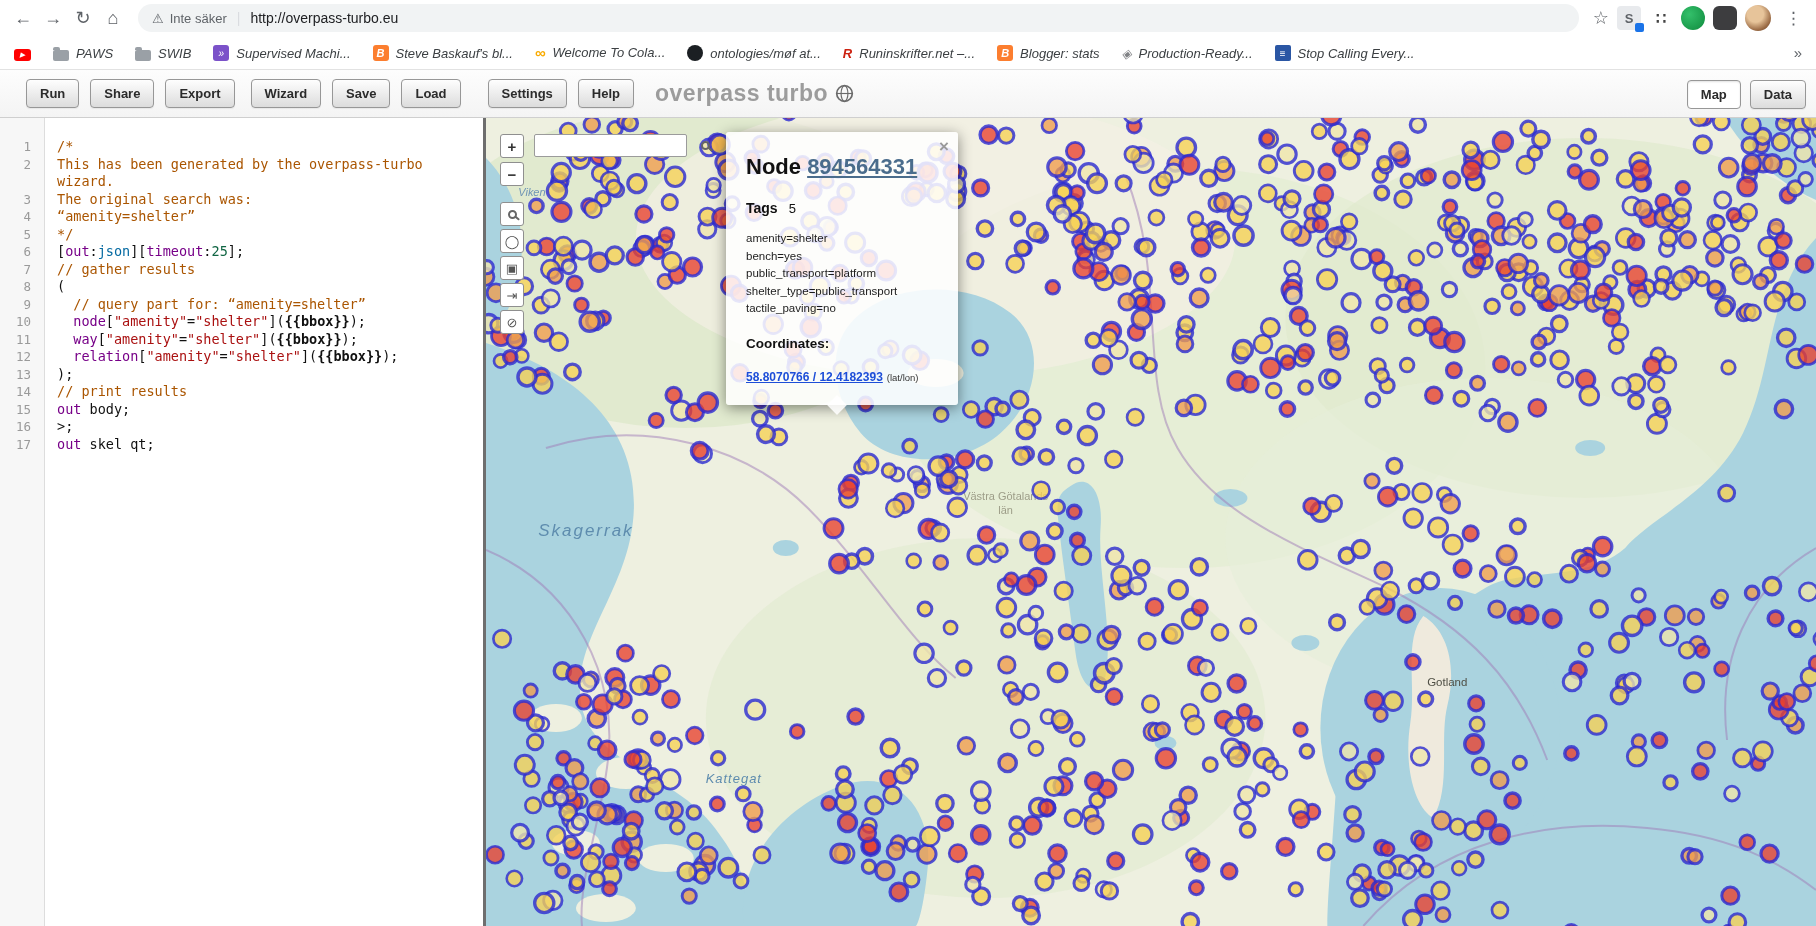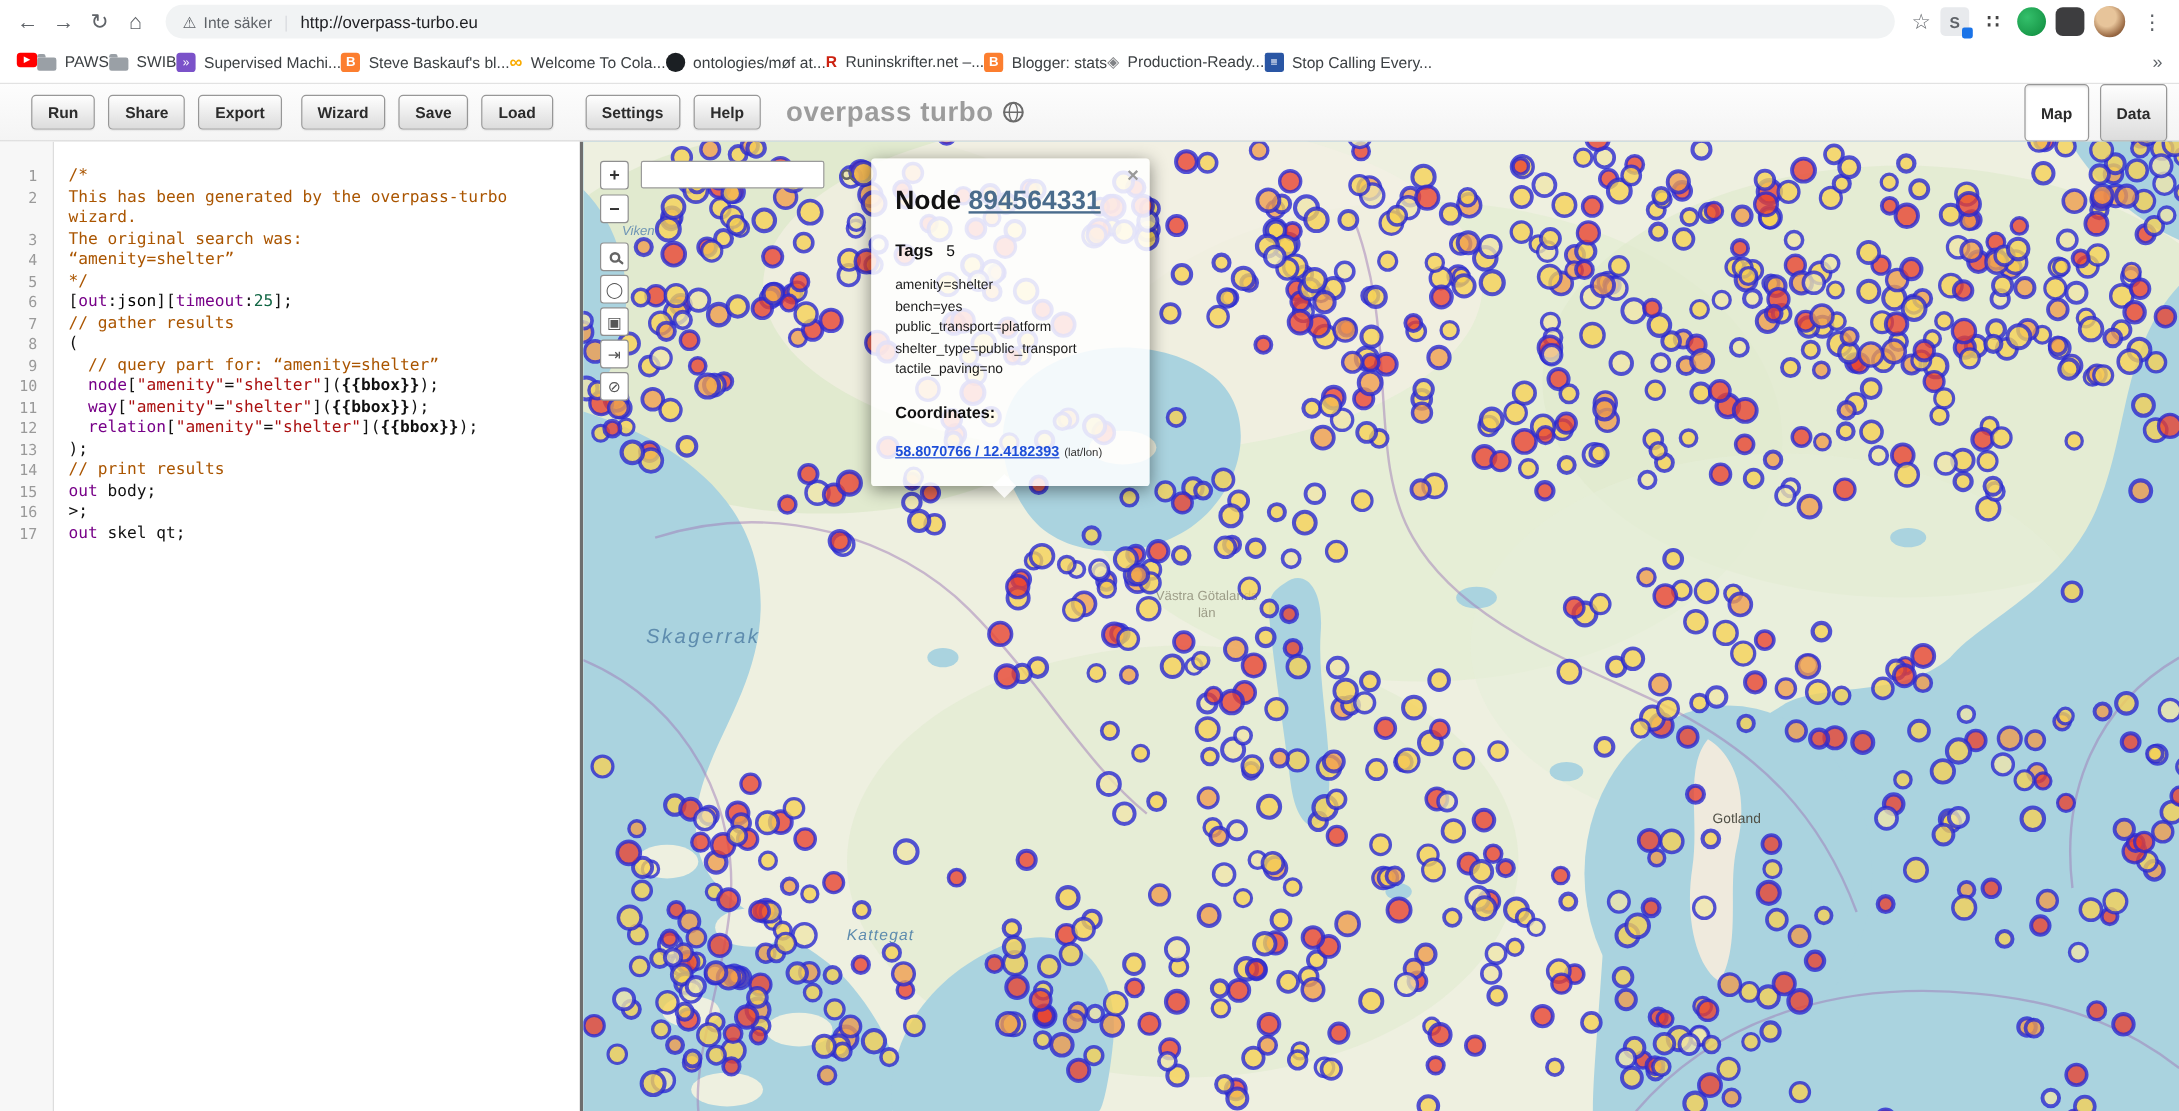--- a/index.html
+++ b/index.html
@@ -55,39 +55,39 @@
     border-bottom:1px solid #cfcfcf;display:flex;align-items:center;padding:0 26px;position:relative}
   .tb-group{display:flex;align-items:center}
   .tb-btn{font-family:"Liberation Sans",sans-serif;font-weight:bold;font-size:13px;color:#2b2b2b;
     background:linear-gradient(#fefefe,#dcdcdc);border:1px solid #979797;border-radius:4px;
     padding:6px 13px;margin-right:11px;cursor:pointer;box-shadow:0 1px 1px rgba(0,0,0,.06)}
   .tb-group .tb-btn:nth-of-type(4){margin-left:5px}
   .tb-group .tb-btn:nth-of-type(5){}
   .tb-group .tb-btn:nth-of-type(7){margin-left:16px}
   .brand{display:flex;align-items:center;gap:7px;margin-left:10px}
   .brand .brand-text{font-size:23px;font-weight:bold;color:#9c9c9c;letter-spacing:.5px}
-  .view-btns{position:absolute;right:10px;top:0;height:48px;display:flex;}
+  .view-btns{position:absolute;right:10px;top:0;height:48px;display:flex;align-items:center}
   .view-btns .tb-btn{margin-right:0;margin-left:9px}
   .view-btns .tb-btn.active{background:#fff;box-shadow:inset 0 1px 2px rgba(0,0,0,.12)}
 
   
   .content{display:flex;height:808px}
   .editor{width:483px;position:relative;background:#fff;overflow:hidden;padding-top:20px}
   .gutter-bg{position:absolute;left:0;top:0;bottom:0;width:45px;background:#f7f7f7;
     border-right:1px solid #ddd}
   .code-row{display:flex;position:relative}
   .gutter-num{width:44px;padding-right:13px;text-align:right;color:#9a9a9a;
     font:12.5px/17.5px "DejaVu Sans Mono",monospace;flex:0 0 auto}
   .code-text{width:396px;padding-left:13px;white-space:pre-wrap;
     font:13.5px/17.5px "DejaVu Sans Mono",monospace;color:#111}
   .tok-com{color:#aa5500}
   .tok-kw{color:#770088}
   .tok-str{color:#aa1111}
   .tok-num{color:#116644}
-  .tok-atm{color:#000000}
+  .tok-atm{color:#0369a1}
   .tok-pln{color:#111}
   .tok-mus{color:#111;font-weight:bold}
   .divider{width:3px;background:#6e6e6e;cursor:col-resize}
 
   
   .map{flex:1;position:relative;overflow:hidden;background:#aad3df;cursor:grab}
   .map svg.layer{position:absolute;left:0;top:0}
   .maplbl{font-family:"Liberation Sans",sans-serif;text-anchor:middle}
   .sea-lg{font-size:17px;fill:#5e8cae;font-style:italic;letter-spacing:2px}
   .sea-md{font-size:13px;fill:#5e8cae;font-style:italic;letter-spacing:1px}
@@ -149,21 +149,21 @@
         <i class="badge"></i>
       </div>
       <div class="ext dots-ext">∷</div>
       <div class="ext green-ext"></div>
       <div class="ext puzzle-ext"></div>
       <div class="avatar"></div>
       <span class="menu-dots">⋮</span>
     </div>
   </div>
   <div class="bm-row">
-    <div style="display:flex;align-items:flex-start;">
+    <div style="display:flex;align-items:flex-end;gap:22px;font-style:italic;">
         <div class="bm-item">
           <span class="bm-icon youtube">▶</span>
         </div>
         <div class="bm-item">
           <span class="bm-icon folder"></span>
           <span class="bm-label">PAWS</span>
         </div>
         <div class="bm-item">
           <span class="bm-icon folder"></span>
           <span class="bm-label">SWIB</span>

